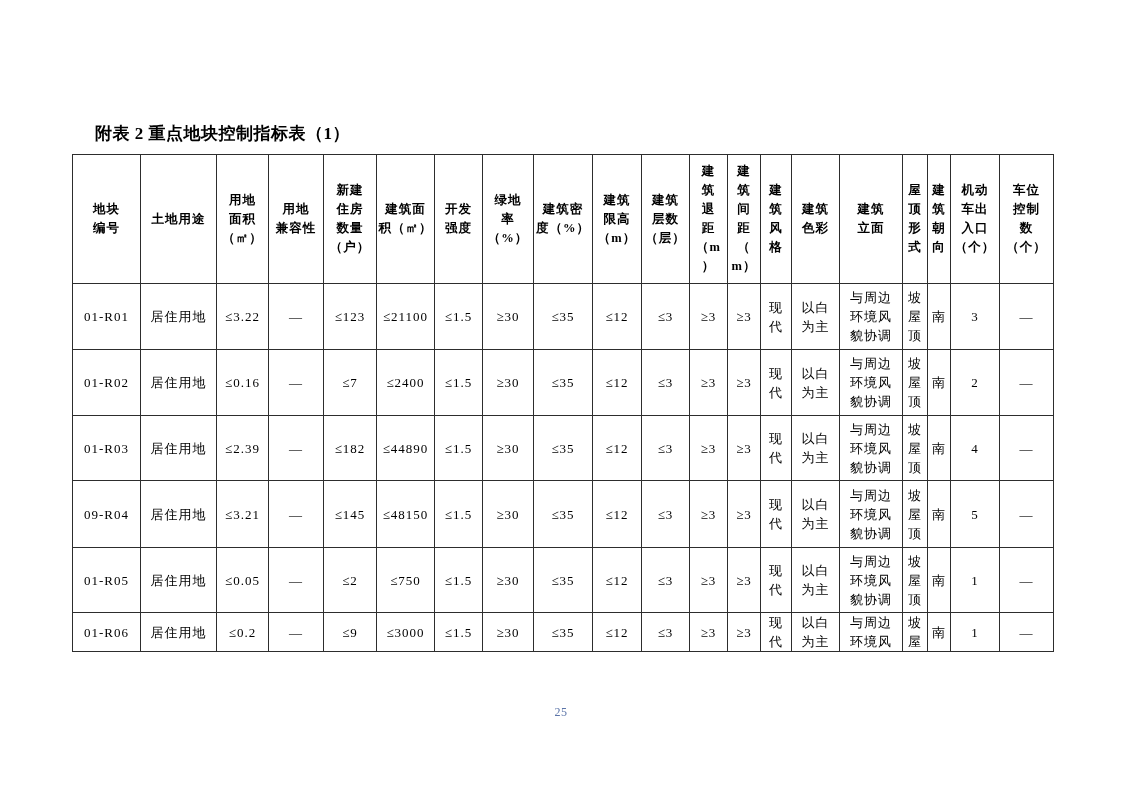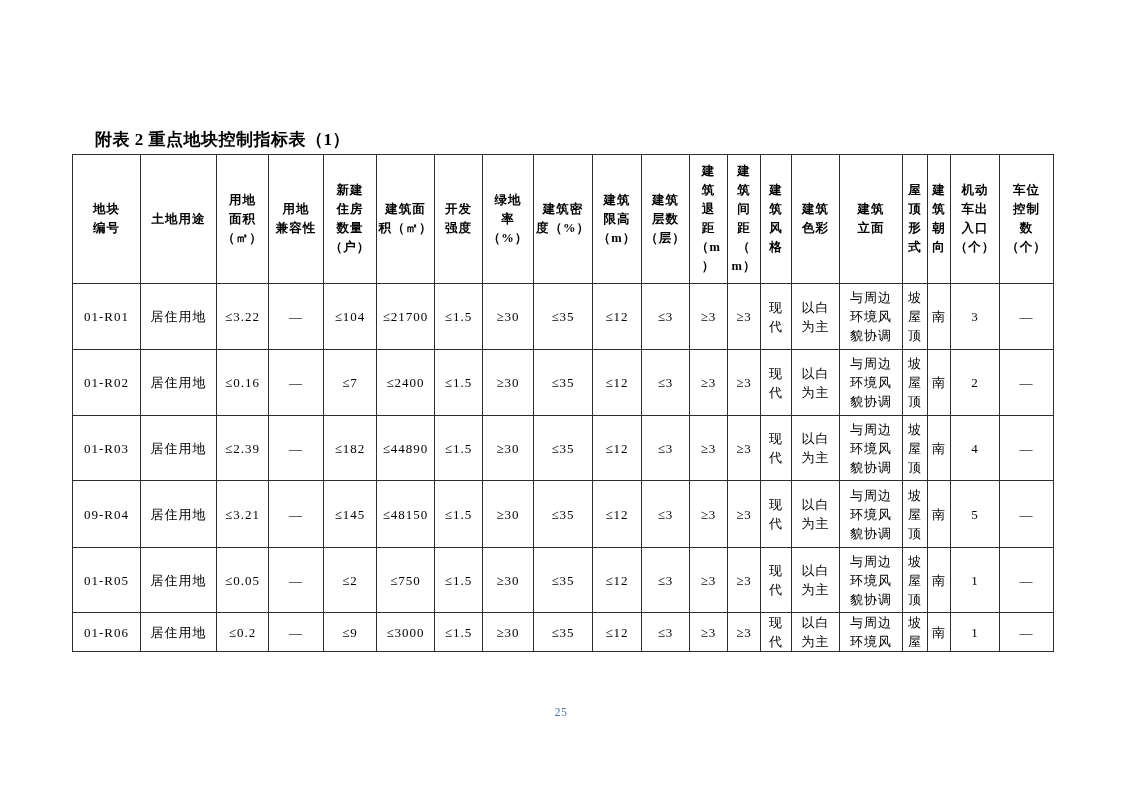--- a/index.html
+++ b/index.html
@@ -2,21 +2,21 @@
 <html><head>
 <meta charset="utf-8">
 <style>
   html,body{margin:0;padding:0;}
   body{
     width:1122px;height:793px;background:#ffffff;
     font-family:"Liberation Serif","DejaVu Serif",serif;color:#000;
   }
   .page{position:relative;width:1122px;height:793px;overflow:hidden;background:#fff;}
   .doc-title{
-    position:absolute;left:95px;top:128px;margin:0;
+    position:absolute;left:95px;top:122px;margin:0;
     font-size:17px;font-weight:bold;letter-spacing:0.5px;white-space:nowrap;
   }
   table.ctrl-table{
     position:absolute;left:72px;top:154px;
     border-collapse:collapse;table-layout:fixed;
   }
   .ctrl-table th,.ctrl-table td{
     border:1px solid #2d2d2d;
     text-align:center;vertical-align:middle;
     white-space:pre-line;padding:0;overflow:hidden;
@@ -127,22 +127,22 @@
 数
 （个）</th>
         </tr>
       </thead>
     <tbody>
         <tr style="height: 66px;">
           <td>01-R01</td>
           <td>居住用地</td>
           <td>≤3.22</td>
           <td>—</td>
-          <td>≤104</td>
-          <td>≤21700</td>
+          <td>≤123</td>
+          <td>≤21100</td>
           <td>≤1.5</td>
           <td>≥30</td>
           <td>≤35</td>
           <td>≤12</td>
           <td>≤3</td>
           <td>≥3</td>
           <td>≥3</td>
           <td>现
 代</td>
           <td>以白

